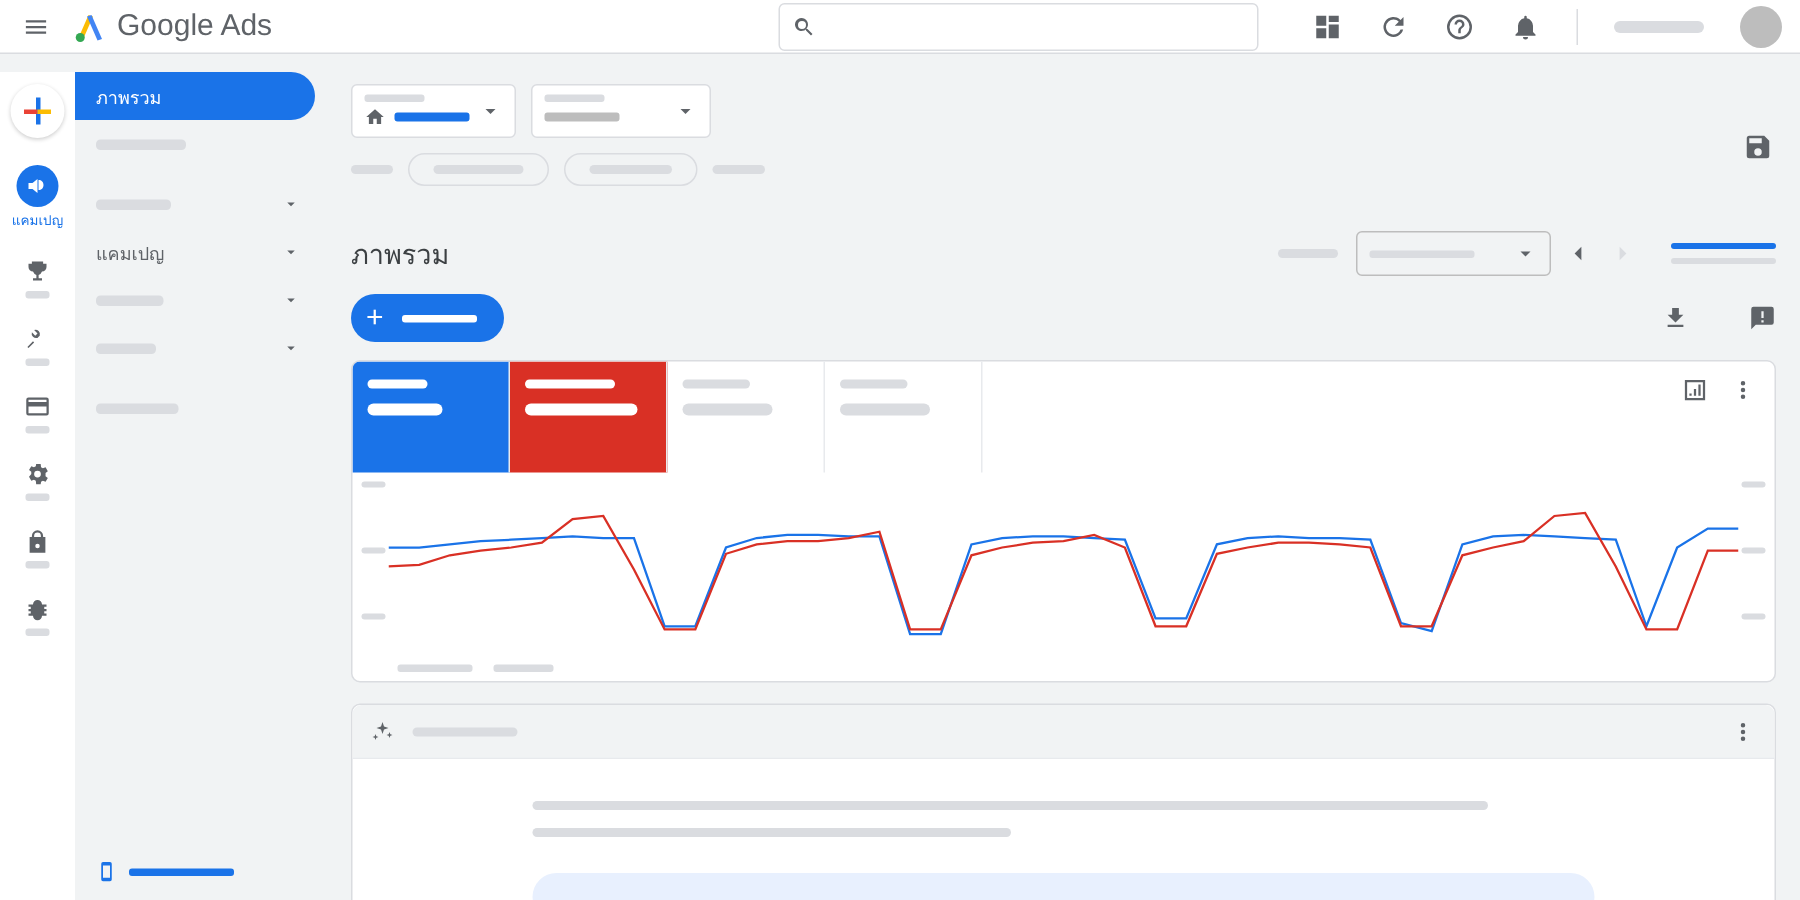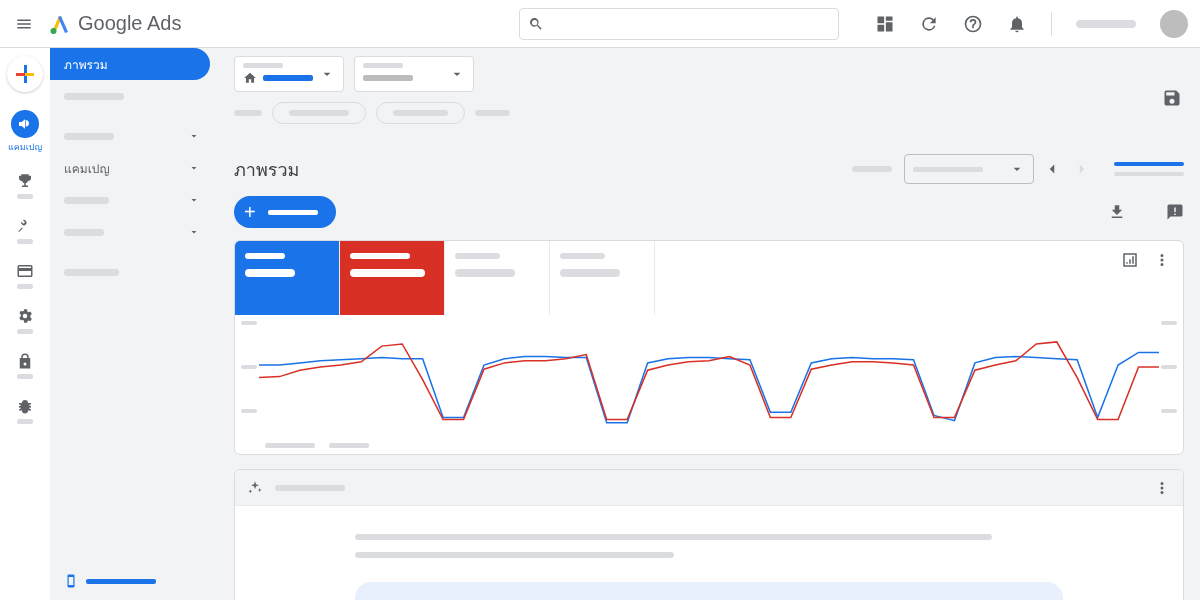--- a/index.html
+++ b/index.html
@@ -1,19 +1,19 @@
 <!DOCTYPE html>
 <html><head>
 <meta charset="utf-8">
 <style>
 * { box-sizing: border-box; margin: 0; padding: 0; font-family: Arial, sans-serif; }
 body { background: #f1f3f4; overflow: hidden; width: 1200px; height: 600px; }
 
 
-.header { height: 48px; background: #fff; display: flex; align-items: center; padding: 0 12px; border-bottom: 1px solid #dadce0; gap: 12px; }
+.header { height: 36px; background: #fff; display: flex; align-items: center; padding: 0 12px; border-bottom: 1px solid #dadce0; gap: 12px; }
 .menu-btn { width: 24px; height: 24px; display: flex; align-items: center; justify-content: center; cursor: pointer; color: #5f6368; }
 .logo { display: flex; align-items: center; gap: 6px; }
 .logo-icon { width: 24px; height: 24px; }
 .logo-text { font-size: 20px; font-weight: 400; color: #5f6368; }
 .logo-text b { font-weight: 500; }
 .search-box { margin-left: auto; width: 320px; height: 32px; border: 1px solid #dadce0; border-radius: 4px; display: flex; align-items: center; padding: 0 8px; }
 .search-box svg { color: #5f6368; }
 .search-box input { border: none; outline: none; flex: 1; margin-left: 8px; font-size: 13px; }
 .header-actions { display: flex; align-items: center; gap: 24px; margin-left: 24px; }
 .header-icon { width: 20px; height: 20px; color: #5f6368; cursor: pointer; }

